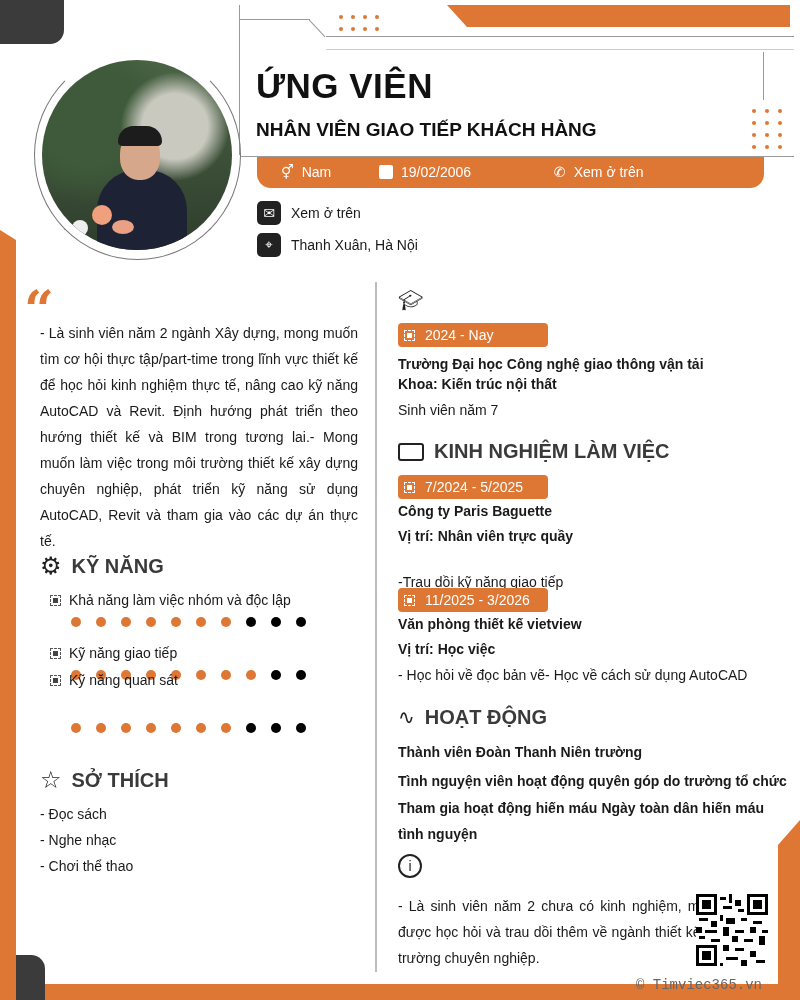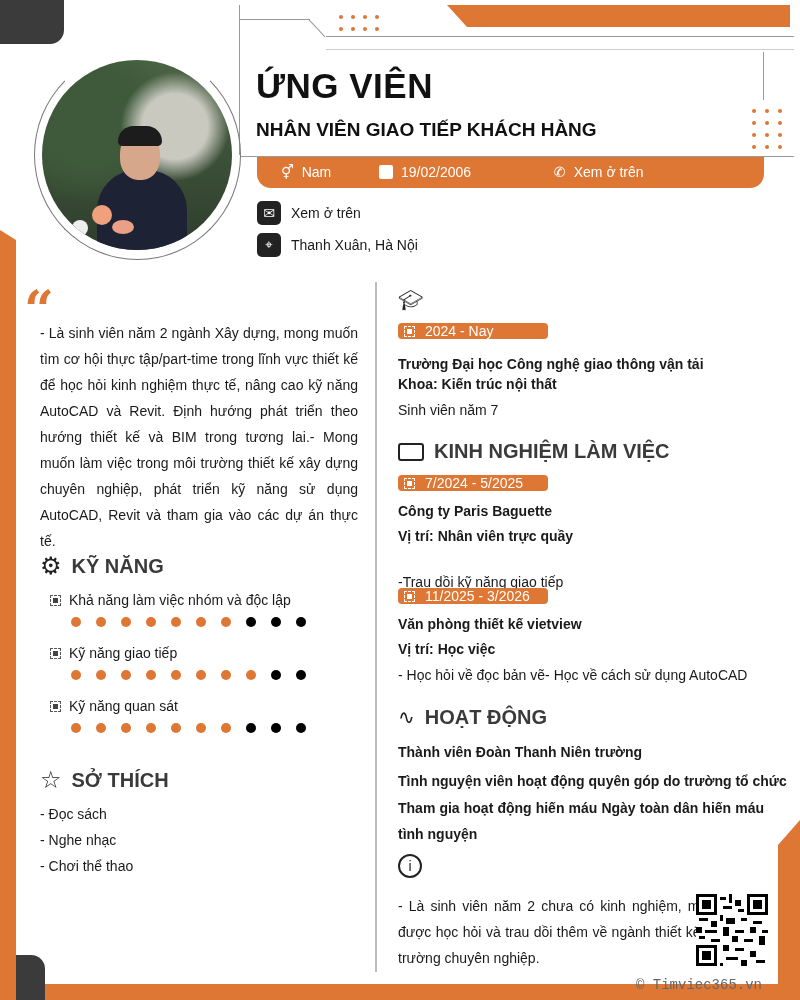--- a/index.html
+++ b/index.html
@@ -45,21 +45,21 @@
   .quote-mark { left: 24px; top: 284px; font-size: 52px; font-weight: bold; color: #DE7634; font-family: "DejaVu Serif", serif; line-height: 1; }
   .summary { left: 40px; top: 320px; width: 318px; font-size: 14px; line-height: 26px; text-align: justify; color: #1a1a1a; }
   .sec-title { display: flex; align-items: center; gap: 10px; font-size: 20px; font-weight: bold; color: #3a3a3a; }
   .skill-label { left: 50px; display: flex; align-items: center; gap: 8px; font-size: 14px; }
   .bullet-sq { width: 11px; height: 11px; border: 1px dashed #555; position: relative; }
   .bullet-sq::after { content: ""; position: absolute; left: 2px; top: 2px; width: 5px; height: 5px; background: #444; }
   .dots-row { left: 71px; display: flex; gap: 15px; }
   .dots-row span { width: 10px; height: 10px; border-radius: 50%; display: block; }
   .hobby { left: 40px; font-size: 14px; }
 
-  .badge { left: 398px; width: 150px; height: 16px; background: #DE7634; border-radius: 4px; color: #fff; font-size: 14px;
+  .badge { left: 398px; width: 150px; height: 24px; background: #DE7634; border-radius: 4px; color: #fff; font-size: 14px;
            display: flex; align-items: center; gap: 10px; padding-left: 6px; }
   .badge .bullet-sq { border-color: #fff; }
   .badge .bullet-sq::after { background: #fff; }
   .rtext { left: 398px; font-size: 14px; }
   .rbold { font-weight: bold; }
   .qr { left: 696px; top: 894px; width: 72px; height: 72px; background: #fff; }
   .watermark { left: 636px; top: 977px; font-family: "Liberation Mono", monospace; font-size: 14px; color: #666; }
 </style>
 </head>
 <body>
@@ -182,21 +182,21 @@
     <span style="background:#DE7634"></span>
     <span style="background:#DE7634"></span>
     <span style="background:#DE7634"></span>
     <span style="background:#DE7634"></span>
     <span style="background:#DE7634"></span>
     <span style="background:#DE7634"></span>
     <span style="background:#000"></span>
     <span style="background:#000"></span>
 </div>
 
-<div class="abs skill-label" style="top:698px;">
+<div class="abs skill-label" style="top:672px;">
   <span class="bullet-sq"></span>
   <span>Kỹ năng quan sát</span>
 </div>
 <div class="abs dots-row" style="top:723px;">
   <span style="background:#DE7634"></span>
     <span style="background:#DE7634"></span>
     <span style="background:#DE7634"></span>
     <span style="background:#DE7634"></span>
     <span style="background:#DE7634"></span>
     <span style="background:#DE7634"></span>

